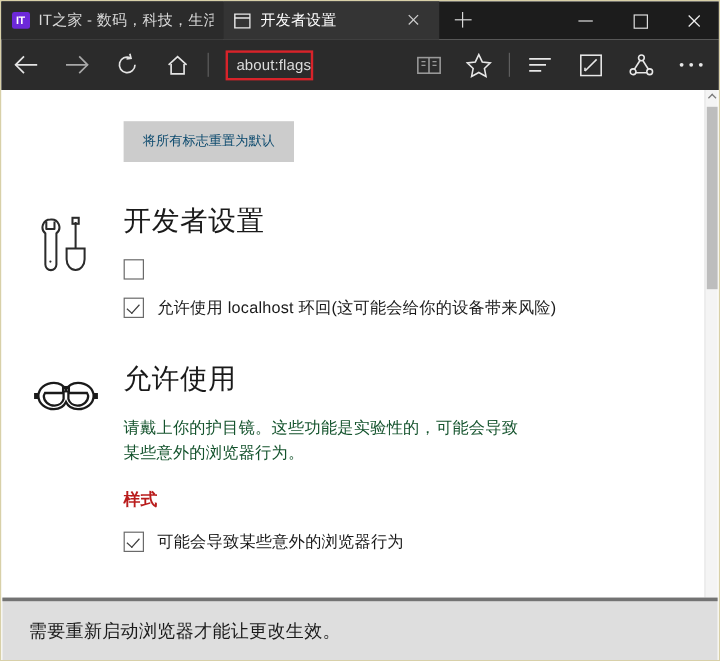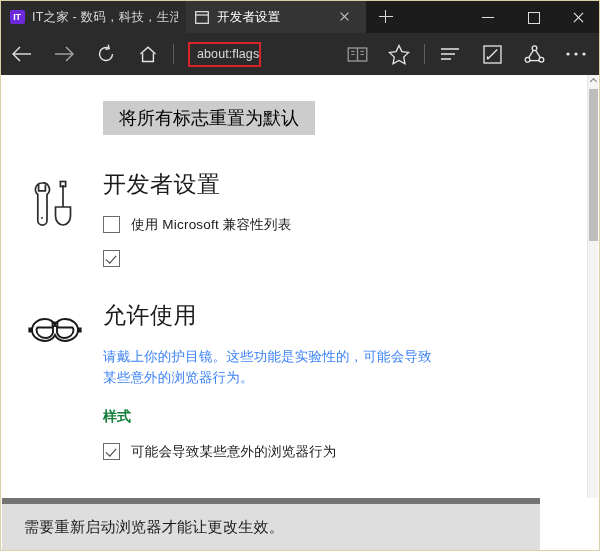--- a/index.html
+++ b/index.html
@@ -205,22 +205,22 @@
   }
   .content-inner {
     position: relative;
     padding: 0;
   }
   .reset-btn-wrap { padding: 26px 0 0 101px; }
   .reset-btn {
     display: inline-block;
     background: #cccccc;
     border: none;
-    color: #000000;
-    font-size: 18px;
+    color: #0c4a6e;
+    font-size: 11px;
     font-family: "Liberation Sans", "DejaVu Sans", sans-serif;
     padding: 8px 16px;
     line-height: 18px;
     cursor: pointer;
   }
 
   .section {
     position: relative;
     padding-left: 101px;
     margin-top: 34px;
@@ -235,30 +235,30 @@
   .section-h1 {
     font-size: 23px;
     font-weight: normal;
     color: #1a1a1a;
     margin: 0 0 16px 0;
     line-height: 30px;
     letter-spacing: 0.5px;
   }
   .section-desc {
     font-size: 13.5px;
-    color: #3b82f6;
+    color: #14532d;
     line-height: 21px;
     margin: 0 0 18px 0;
     max-width: 330px;
     letter-spacing: 0.2px;
   }
   .sub-h2 {
     font-size: 14px;
     font-weight: bold;
-    color: #15803d;
+    color: #b91c1c;
     margin: 0 0 16px 0;
     line-height: 20px;
   }
 
   .checkrow {
     display: flex;
     align-items: flex-start;
     margin-bottom: 15px;
     cursor: pointer;
   }
@@ -324,24 +324,24 @@
     height: 152px;
     background: #bdbdbd;
     cursor: pointer;
   }
 
   
   .notifbar {
     position: absolute;
     left: 1px;
     top: 497px;
-    width: 538px;
+    width: 596px;
     height: 53px;
     background: #dedede;
-    border-top: 6px solid #737373;
+    border-top: 3px solid #737373;
     box-sizing: border-box;
     display: flex;
     align-items: center;
     padding-left: 22px;
   }
   .notif-text {
     font-size: 15px;
     color: #1a1a1a;
     letter-spacing: 0.3px;
   }
@@ -489,25 +489,25 @@
             <line x1="39" y1="10" x2="39" y2="32" stroke="#2b2b2b" stroke-width="1.7"></line>
             <rect x="36.4" y="6.5" width="5.2" height="5" fill="none" stroke="#2b2b2b" stroke-width="1.7"></rect>
             <path d="M31.5 32 l15 0 l0 9 a7.5 9 0 0 1 -15 0 Z" fill="none" stroke="#2b2b2b" stroke-width="1.7"></path>
           </svg>
         </span>
 
         <h1 class="section-h1">开发者设置</h1>
 
         <div class="checkrow">
           <span class="cbox"></span>
-          <span class="cb-label">使用 Microsoft 兼容性列表</span>
         </div>
 
         <div class="checkrow">
           <span class="cbox checked"></span>
+          <span class="cb-label">允许使用 localhost 环回(这可能会给你的设备带来风险)</span>
         </div>
       </div>
 
       <div class="section">
         <span class="section-icon">
           <svg width="62" height="62" viewBox="0 0 62 62" aria-hidden="true">
             <path d="M8 24 a13 11 0 0 0 13 11 a11 10 0 0 0 10 -6 a11 10 0 0 0 10 6 a13 11 0 0 0 0 -22
                      a11 10 0 0 0 -10 6 a11 10 0 0 0 -10 -6 a13 11 0 0 0 -13 11 Z" fill="none" stroke="#1a1a1a" stroke-width="1.9"></path>
             <path d="M12.5 24 a9 8 0 0 0 9 8 a8 7 0 0 0 7.5 -5.5 l0 -5 l-15.5 0 a9 8 0 0 0 -1 2.5 Z" fill="none" stroke="#1a1a1a" stroke-width="1.9"></path>
             <path d="M49.5 24 a9 8 0 0 1 -9 8 a8 7 0 0 1 -7.5 -5.5 l0 -5 l15.5 0 a9 8 0 0 1 1 2.5 Z" fill="none" stroke="#1a1a1a" stroke-width="1.9"></path>

